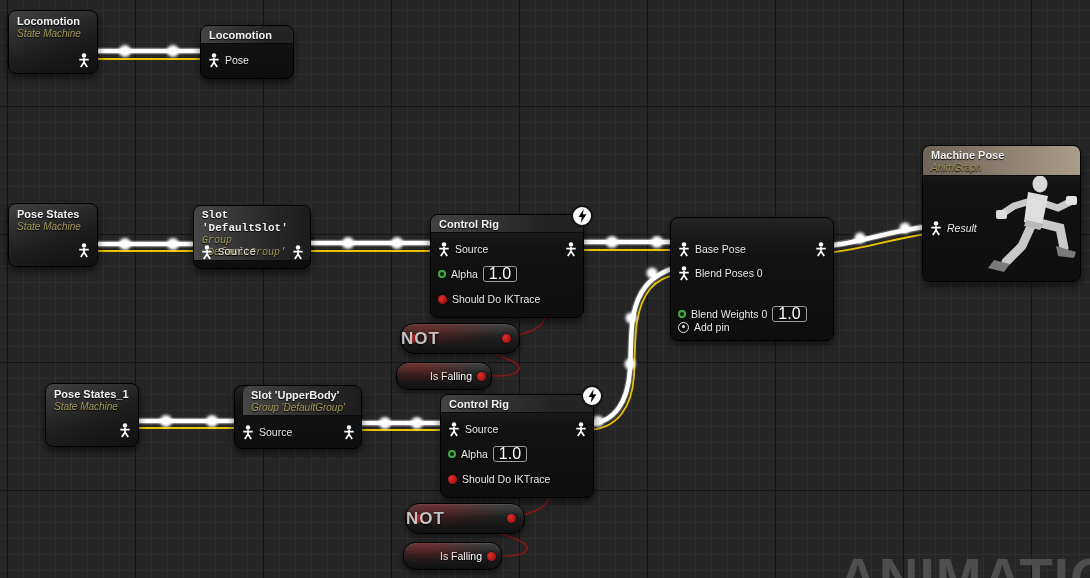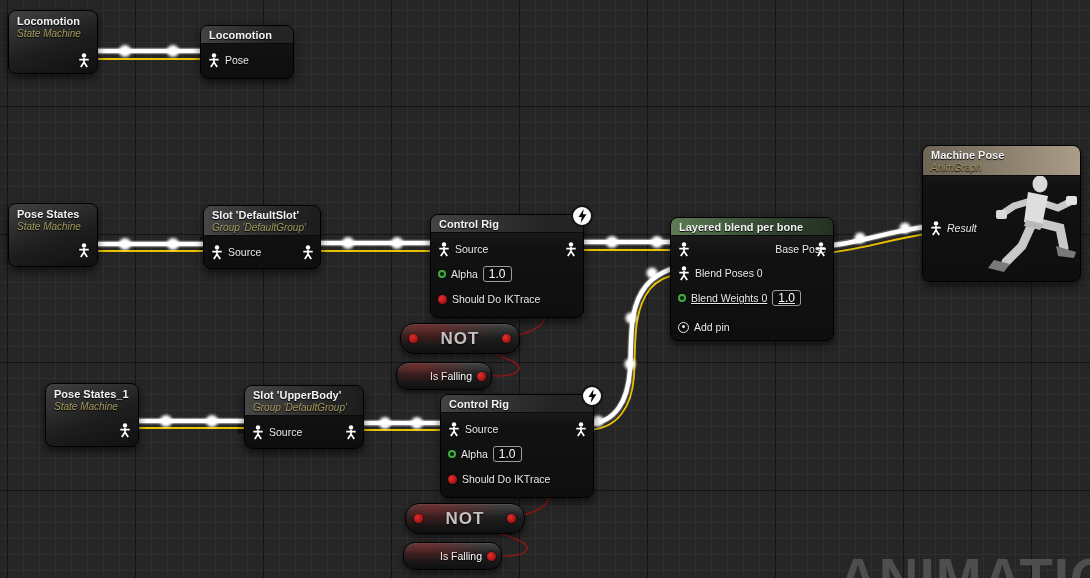--- a/index.html
+++ b/index.html
@@ -38,33 +38,33 @@
   .title{font-size:11px;font-weight:bold;color:#f2f2f2;text-shadow:0 1px 1px #000;line-height:13px;}
   .subtitle{font-size:10px;font-style:italic;color:#a59c5d;line-height:12px;text-shadow:0 1px 1px #000;}
   .smpad{padding:4px 8px;}
   .row{position:absolute;left:7px;right:7px;height:16px;display:flex;align-items:center;gap:5px;font-size:10.5px;color:#e9e9e9;text-shadow:0 1px 1px #000;}
   .outpin{position:absolute;width:14px;height:16px;display:flex;align-items:center;justify-content:center;}
   .person{width:12px;height:15px;flex:none;}
   .pin-red{width:9px;height:9px;border-radius:50%;background:radial-gradient(circle at 35% 35%,#e03030,#8c0404);box-shadow:0 0 2px #000;flex:none;}
   .pin-green{width:8px;height:8px;border-radius:50%;border:2px solid #3fae3f;box-sizing:border-box;background:#0c160c;flex:none;}
   .pin-add{width:11px;height:11px;border-radius:50%;border:1.5px solid #e8e8e8;box-sizing:border-box;position:relative;flex:none;}
   .pin-add::after{content:"";position:absolute;left:2.5px;top:2.5px;width:3px;height:3px;border-radius:50%;background:#e8e8e8;}
-  .valbox{border:1px solid #9d9d9d;border-radius:3px;background:#0d0d0d;padding:0 5px;height:14px;line-height:14px;font-size:12px;color:#fff;}
+  .valbox{border:1px solid #9d9d9d;border-radius:3px;background:#0d0d0d;padding:0 5px;height:14px;line-height:14px;font-size:16px;color:#fff;}
   .badge{
     position:absolute;width:22px;height:22px;border-radius:50%;background:#fff;
     border:2px solid #141414;box-sizing:border-box;display:flex;align-items:center;justify-content:center;z-index:4;
   }
   .pill{
     position:absolute;z-index:3;border-radius:14px;border:1px solid #000;
     background:linear-gradient(180deg,#454545 0%,#1f1f1f 45%,#101010 100%);
     box-shadow:0 3px 6px rgba(0,0,0,.55), inset 0 1px 0 rgba(255,255,255,.07);
     display:flex;align-items:center;
   }
   .pill .glow{position:absolute;inset:0;border-radius:14px;background:radial-gradient(ellipse at 22% 10%,rgba(190,20,20,.35),transparent 55%);}
-  .not-label{position:absolute;left:0;right:0;text-align:center;font-size:17px;font-weight:bold;color:#c3c3c3;letter-spacing:1px;text-shadow:0 1px 2px #000;}
+  .not-label{position:absolute;left:0;right:0;font-size:17px;font-weight:bold;color:#c3c3c3;letter-spacing:1px;text-shadow:0 1px 2px #000;}
   .fall-label{font-size:10.5px;color:#fff;text-shadow:0 1px 1px #000;}
   .pw{stroke:#fff;stroke-width:4.5;fill:none;stroke-linecap:round;}
   .pwg{stroke:#fff;stroke-width:7;fill:none;opacity:.25;stroke-linecap:round;}
   .yw{stroke:#e8c200;stroke-width:1.8;fill:none;}
   .rw{stroke:#8f1616;stroke-width:1.6;fill:none;opacity:.95;}
   .stub{fill:#161616;stroke:#000;stroke-width:.5;}
 </style>
 </head>
 <body>
 
@@ -187,21 +187,21 @@
     <div class="subtitle">State Machine</div>
   </div>
   <div class="outpin" style="right:6px;bottom:8px;">
     <svg class="person" viewBox="0 0 12 15">
         <circle cx="6" cy="2.4" r="2.2" fill="#fff"></circle>
         <path d="M6 4.8 V9.2 M1.3 6.6 H10.7 M6 9.2 L2.8 14 M6 9.2 L9.2 14" stroke="#fff" stroke-width="1.7"></path>
       </svg>
   </div>
 </div>
 
-<div class="node" style="left:203px;top:205px;width:116px;height:62px;">
+<div class="node" style="left:193px;top:205px;width:116px;height:62px;font-family:Liberation Mono, monospace;">
   <div class="hdr">
     <div class="title">Slot 'DefaultSlot'</div>
     <div class="subtitle">Group 'DefaultGroup'</div>
   </div>
   <div class="row" style="top:38px;">
     <svg class="person" viewBox="0 0 12 15">
         <circle cx="6" cy="2.4" r="2.2" fill="#fff"></circle>
         <path d="M6 4.8 V9.2 M1.3 6.6 H10.7 M6 9.2 L2.8 14 M6 9.2 L9.2 14" stroke="#fff" stroke-width="1.7"></path>
       </svg>
     <span>Source</span>
@@ -241,44 +241,41 @@
     <span>Alpha</span>
     <span class="valbox">1.0</span>
   </div>
   <div class="row" style="top:76px;">
     <span class="pin-red"></span>
     <span>Should Do IKTrace</span>
   </div>
 </div>
 
 <div class="node" style="left:670px;top:217px;width:162px;height:122px;">
-  <div class="hdr hdr-green">
-      <div class="title">Layered blend per bone</div>
-    </div>
-  <div class="row" style="top:23px;justify-content:space-between;">
+  <div class="row" style="top:23px;">
     <svg class="person" viewBox="0 0 12 15">
         <circle cx="6" cy="2.4" r="2.2" fill="#fff"></circle>
         <path d="M6 4.8 V9.2 M1.3 6.6 H10.7 M6 9.2 L2.8 14 M6 9.2 L9.2 14" stroke="#fff" stroke-width="1.7"></path>
       </svg>
     <span>Base Pose</span>
   </div>
   <div class="outpin" style="right:5px;top:23px;">
     <svg class="person" viewBox="0 0 12 15">
         <circle cx="6" cy="2.4" r="2.2" fill="#fff"></circle>
         <path d="M6 4.8 V9.2 M1.3 6.6 H10.7 M6 9.2 L2.8 14 M6 9.2 L9.2 14" stroke="#fff" stroke-width="1.7"></path>
       </svg>
   </div>
   <div class="row" style="top:47px;">
     <svg class="person" viewBox="0 0 12 15">
         <circle cx="6" cy="2.4" r="2.2" fill="#fff"></circle>
         <path d="M6 4.8 V9.2 M1.3 6.6 H10.7 M6 9.2 L2.8 14 M6 9.2 L9.2 14" stroke="#fff" stroke-width="1.7"></path>
       </svg>
     <span>Blend Poses 0</span>
   </div>
-  <div class="row" style="top:72px;text-decoration:underline;">
+  <div class="row" style="top:88px;">
     <span class="pin-green"></span>
     <span>Blend Weights 0</span>
     <span class="valbox">1.0</span>
   </div>
   <div class="row" style="top:101px;">
     <span class="pin-add"></span>
     <span>Add pin</span>
   </div>
 </div>
 
@@ -330,21 +327,21 @@
     <div class="subtitle">State Machine</div>
   </div>
   <div class="outpin" style="right:6px;bottom:8px;">
     <svg class="person" viewBox="0 0 12 15">
         <circle cx="6" cy="2.4" r="2.2" fill="#fff"></circle>
         <path d="M6 4.8 V9.2 M1.3 6.6 H10.7 M6 9.2 L2.8 14 M6 9.2 L9.2 14" stroke="#fff" stroke-width="1.7"></path>
       </svg>
   </div>
 </div>
 
-<div class="node" style="left:244px;top:385px;width:118px;height:62px;">
+<div class="node" style="left:234px;top:385px;width:118px;height:62px;padding-left:8px;">
   <div class="hdr">
     <div class="title">Slot 'UpperBody'</div>
     <div class="subtitle">Group 'DefaultGroup'</div>
   </div>
   <div class="row" style="top:38px;">
     <svg class="person" viewBox="0 0 12 15">
         <circle cx="6" cy="2.4" r="2.2" fill="#fff"></circle>
         <path d="M6 4.8 V9.2 M1.3 6.6 H10.7 M6 9.2 L2.8 14 M6 9.2 L9.2 14" stroke="#fff" stroke-width="1.7"></path>
       </svg>
     <span>Source</span>

